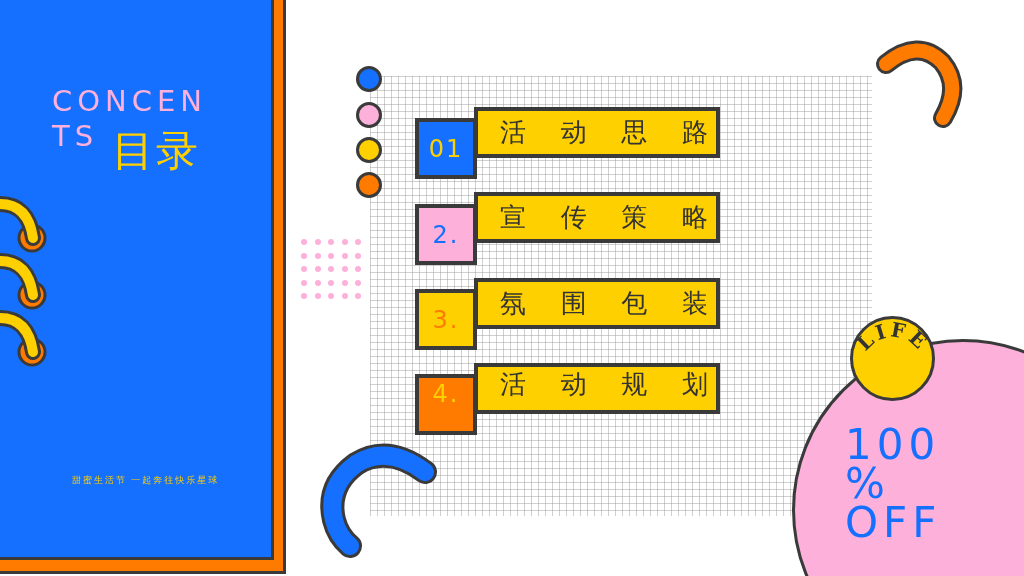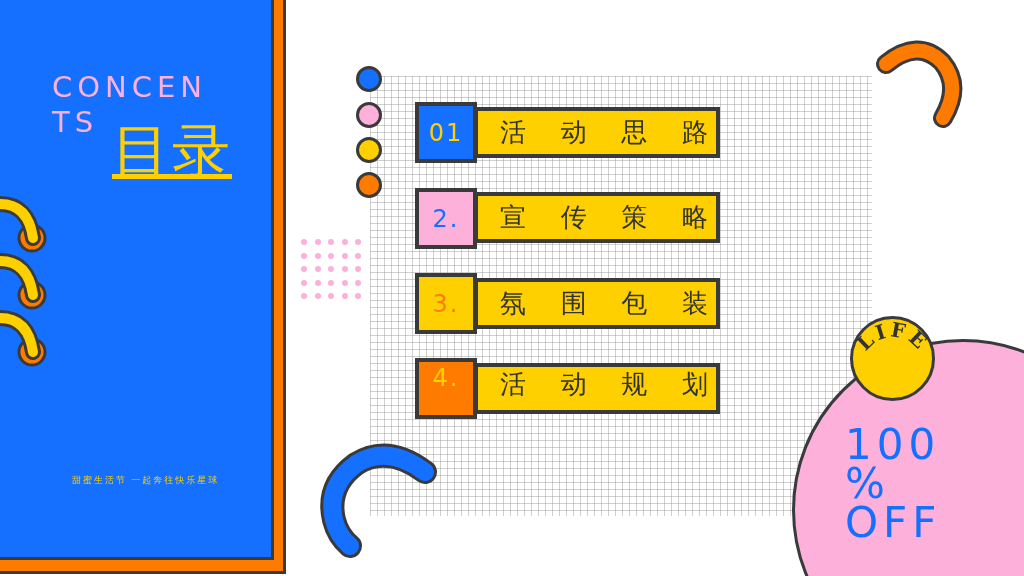--- a/index.html
+++ b/index.html
@@ -12,28 +12,27 @@
   
   .orange-panel {
     left:-4px; top:-4px; width:290px; height:578px;
     background:#FF7B00; border:3px solid #3a3a3a; box-sizing:border-box;
   }
   .blue-panel {
     left:-4px; top:-4px; width:278px; height:564px;
     background:#1570FF; border:3px solid #3a3a3a; box-sizing:border-box;
   }
   .concents {
-    left:52px; top:70px; width:175px;
+    left:52px; top:84px; width:175px;
     color:#FDB0DA; font-size:29px; letter-spacing:5px; line-height:35px;
     word-break:break-all;
   }
   .mulu {
-    left:112px; top:118px; color:#FFD000; font-size:58px; line-height:66px;
+    left:112px; top:118px; color:#FFD000; font-size:42px; line-height:66px;
     letter-spacing:2px;
-    text-decoration:underline;
   }
   .slogan {
     left:72px; top:474px; color:#FFD000; font-size:9px; letter-spacing:2px;
     white-space:nowrap;
     font-family:Liberation Serif, serif;
   }
   .rings { left:0; top:190px; }
   
   .grid {
     left:370px; top:76px; width:502px; height:440px;
@@ -47,21 +46,21 @@
     width:26px; height:26px; border-radius:50%;
     border:3px solid #3a3a3a; box-sizing:border-box; left:356px;
   }
   .dots { left:298px; top:236px; width:70px; height:70px; display:grid;
     grid-template-columns:repeat(5, 13.5px); grid-template-rows:repeat(5, 13.5px); }
   .dots span { width:6px; height:6px; border-radius:50%; background:#FDB0DA; margin:3px; }
   
   .num-box {
     left:415px; width:62px; height:61px; box-sizing:border-box;
     border:4px solid #3a3a3a; display:flex; align-items:center; justify-content:center;
-    font-size:24px; letter-spacing:2px; z-index:2;
+    font-size:24px; letter-spacing:2px; z-index:2;margin-top:16px;
   }
   .bar {
     left:474px; width:246px; height:51px; box-sizing:border-box;
     background:#FFD000; border:4px solid #3a3a3a;
     display:flex; align-items:center; justify-content:space-between;
     padding:0 8px 0 22px; color:#333333; font-size:26px; z-index:1;
   }
   .bar.top-aligned { align-items:flex-start; padding-top:0; }
   .bar span { display:inline-block; }
   

